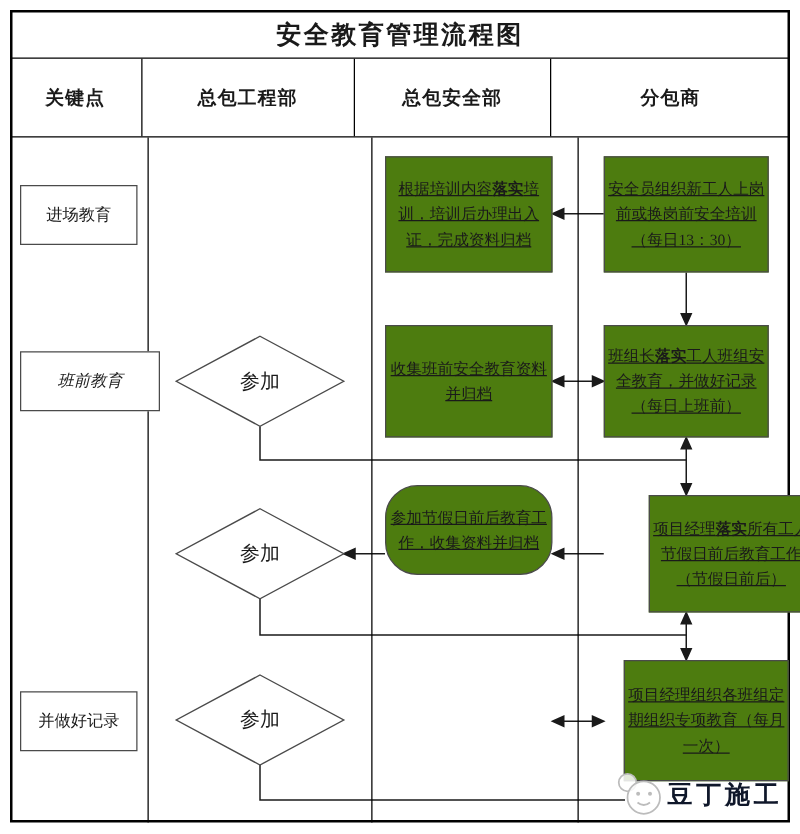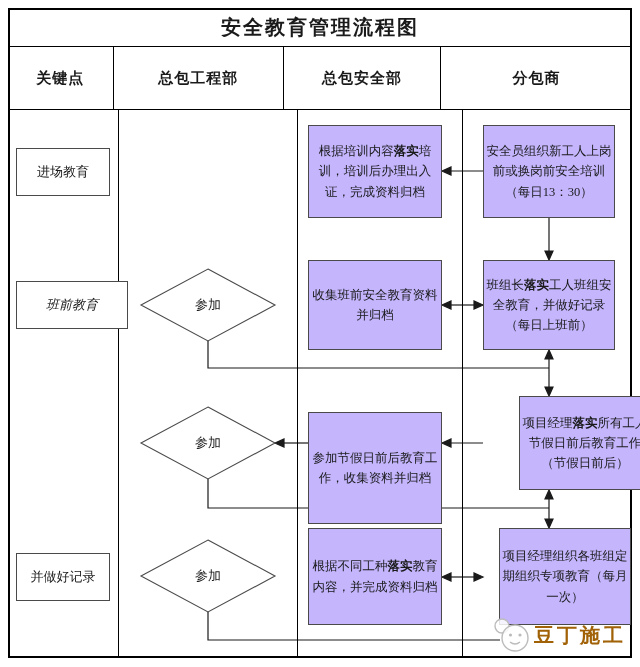--- a/index.html
+++ b/index.html
@@ -15,32 +15,32 @@
     font-size:20px;font-weight:bold;letter-spacing:2px;}
   .header-row{position:absolute;left:8px;top:47px;width:624px;height:63px;
     box-sizing:border-box;border-bottom:1px solid #000;display:flex;}
   .header-cell{display:flex;align-items:center;justify-content:center;
     font-size:15px;font-weight:bold;box-sizing:border-box;letter-spacing:1px;}
   .hc1{width:110px;}
   .hc2{width:179px;border-left:1px solid #000;}
   .hc3{width:165px;border-left:1px solid #000;}
   .hc4{width:202px;border-left:1px solid #000;}
   .vdiv{position:absolute;top:110px;width:1px;height:548px;background:#000;}
-  .flow-box{position:absolute;box-sizing:border-box;border:1px solid #4a4a4a;background:#c4b5fd;
+  .flow-box{position:absolute;box-sizing:border-box;border:1px solid #4a4a4a;background:#4d7c0f;
     display:flex;align-items:center;justify-content:center;text-align:center;
-    padding:3px 0;font-size:12.5px;line-height:1.62;}
+    padding:3px 0;font-size:12.5px;line-height:1.62;text-decoration:underline;}
   .key-box{position:absolute;box-sizing:border-box;border:1px solid #4a4a4a;background:#fff;
     display:flex;align-items:center;justify-content:center;text-align:center;
     padding:2px 4px;font-size:13px;line-height:1.5;}
   .diamond-label{position:absolute;width:70px;height:22px;
-    display:flex;align-items:center;justify-content:center;font-size:13px;}
+    display:flex;align-items:center;justify-content:center;font-size:16px;}
   .overlay{position:absolute;left:0;top:0;width:640px;height:667px;pointer-events:none;}
   .watermark{position:absolute;left:490px;top:615px;width:140px;height:40px;
     display:flex;align-items:center;}
-  .wm-text{font-size:20px;font-weight:bold;color:#a16207;letter-spacing:3px;margin-left:2px;}
+  .wm-text{font-size:20px;font-weight:bold;color:#0f172a;letter-spacing:3px;margin-left:2px;}
   b{font-weight:bold;}
 </style>
 </head>
 <body>
 
 <div class="canvas">
 
   <svg class="overlay" viewBox="0 0 640 667">
     <g stroke="#1a1a1a" stroke-width="1.2" fill="#1a1a1a">
 
@@ -135,30 +135,27 @@
     <span><span>安全员组织新工人上岗前或换岗前安全培训（每日13：30）</span><b></b><span></span></span>
   </div>
 
   <div class="flow-box" style="left:483px;top:260px;width:132px;height:90px;">
     <span><span>班组长</span><b>落实</b><span>工人班组安全教育，并做好记录（每日上班前）</span></span>
   </div>
   <div class="flow-box" style="left:308px;top:260px;width:134px;height:90px;">
     <span><span>收集班前安全教育资料并归档</span><b></b><span></span></span>
   </div>
 
-  <div class="flow-box" style="left:308px;top:412px;width:134px;height:112px;">
+  <div class="flow-box" style="left:308px;top:388px;width:134px;height:72px;border-radius:26px;">
     <span><span>参加节假日前后教育工作，收集资料并归档</span><b></b><span></span></span>
   </div>
   <div class="flow-box" style="left:483px;top:396px;width:132px;height:94px;margin-left:36px;">
     <span><span>项目经理</span><b>落实</b><span>所有工人节假日前后教育工作（节假日前后）</span></span>
   </div>
 
-  <div class="flow-box" style="left:308px;top:528px;width:134px;height:97px;">
-    <span><span>根据不同工种</span><b>落实</b><span>教育内容，并完成资料归档</span></span>
-  </div>
   <div class="flow-box" style="left:499px;top:528px;width:132px;height:97px;">
     <span><span>项目经理组织各班组定期组织专项教育（每月一次）</span><b></b><span></span></span>
   </div>
 
   <div class="watermark">
     <svg width="42" height="38" viewBox="0 0 42 38">
       <circle cx="12" cy="10" r="7" fill="#ffffff" fill-opacity="0.85" stroke="#bcbcbc" stroke-width="1.4"></circle>
       <circle cx="25" cy="22" r="13" fill="#ffffff" fill-opacity="0.85" stroke="#bcbcbc" stroke-width="1.4"></circle>
       <circle cx="20.5" cy="19" r="1.6" fill="#bcbcbc"></circle>
       <circle cx="30" cy="19" r="1.6" fill="#bcbcbc"></circle>

